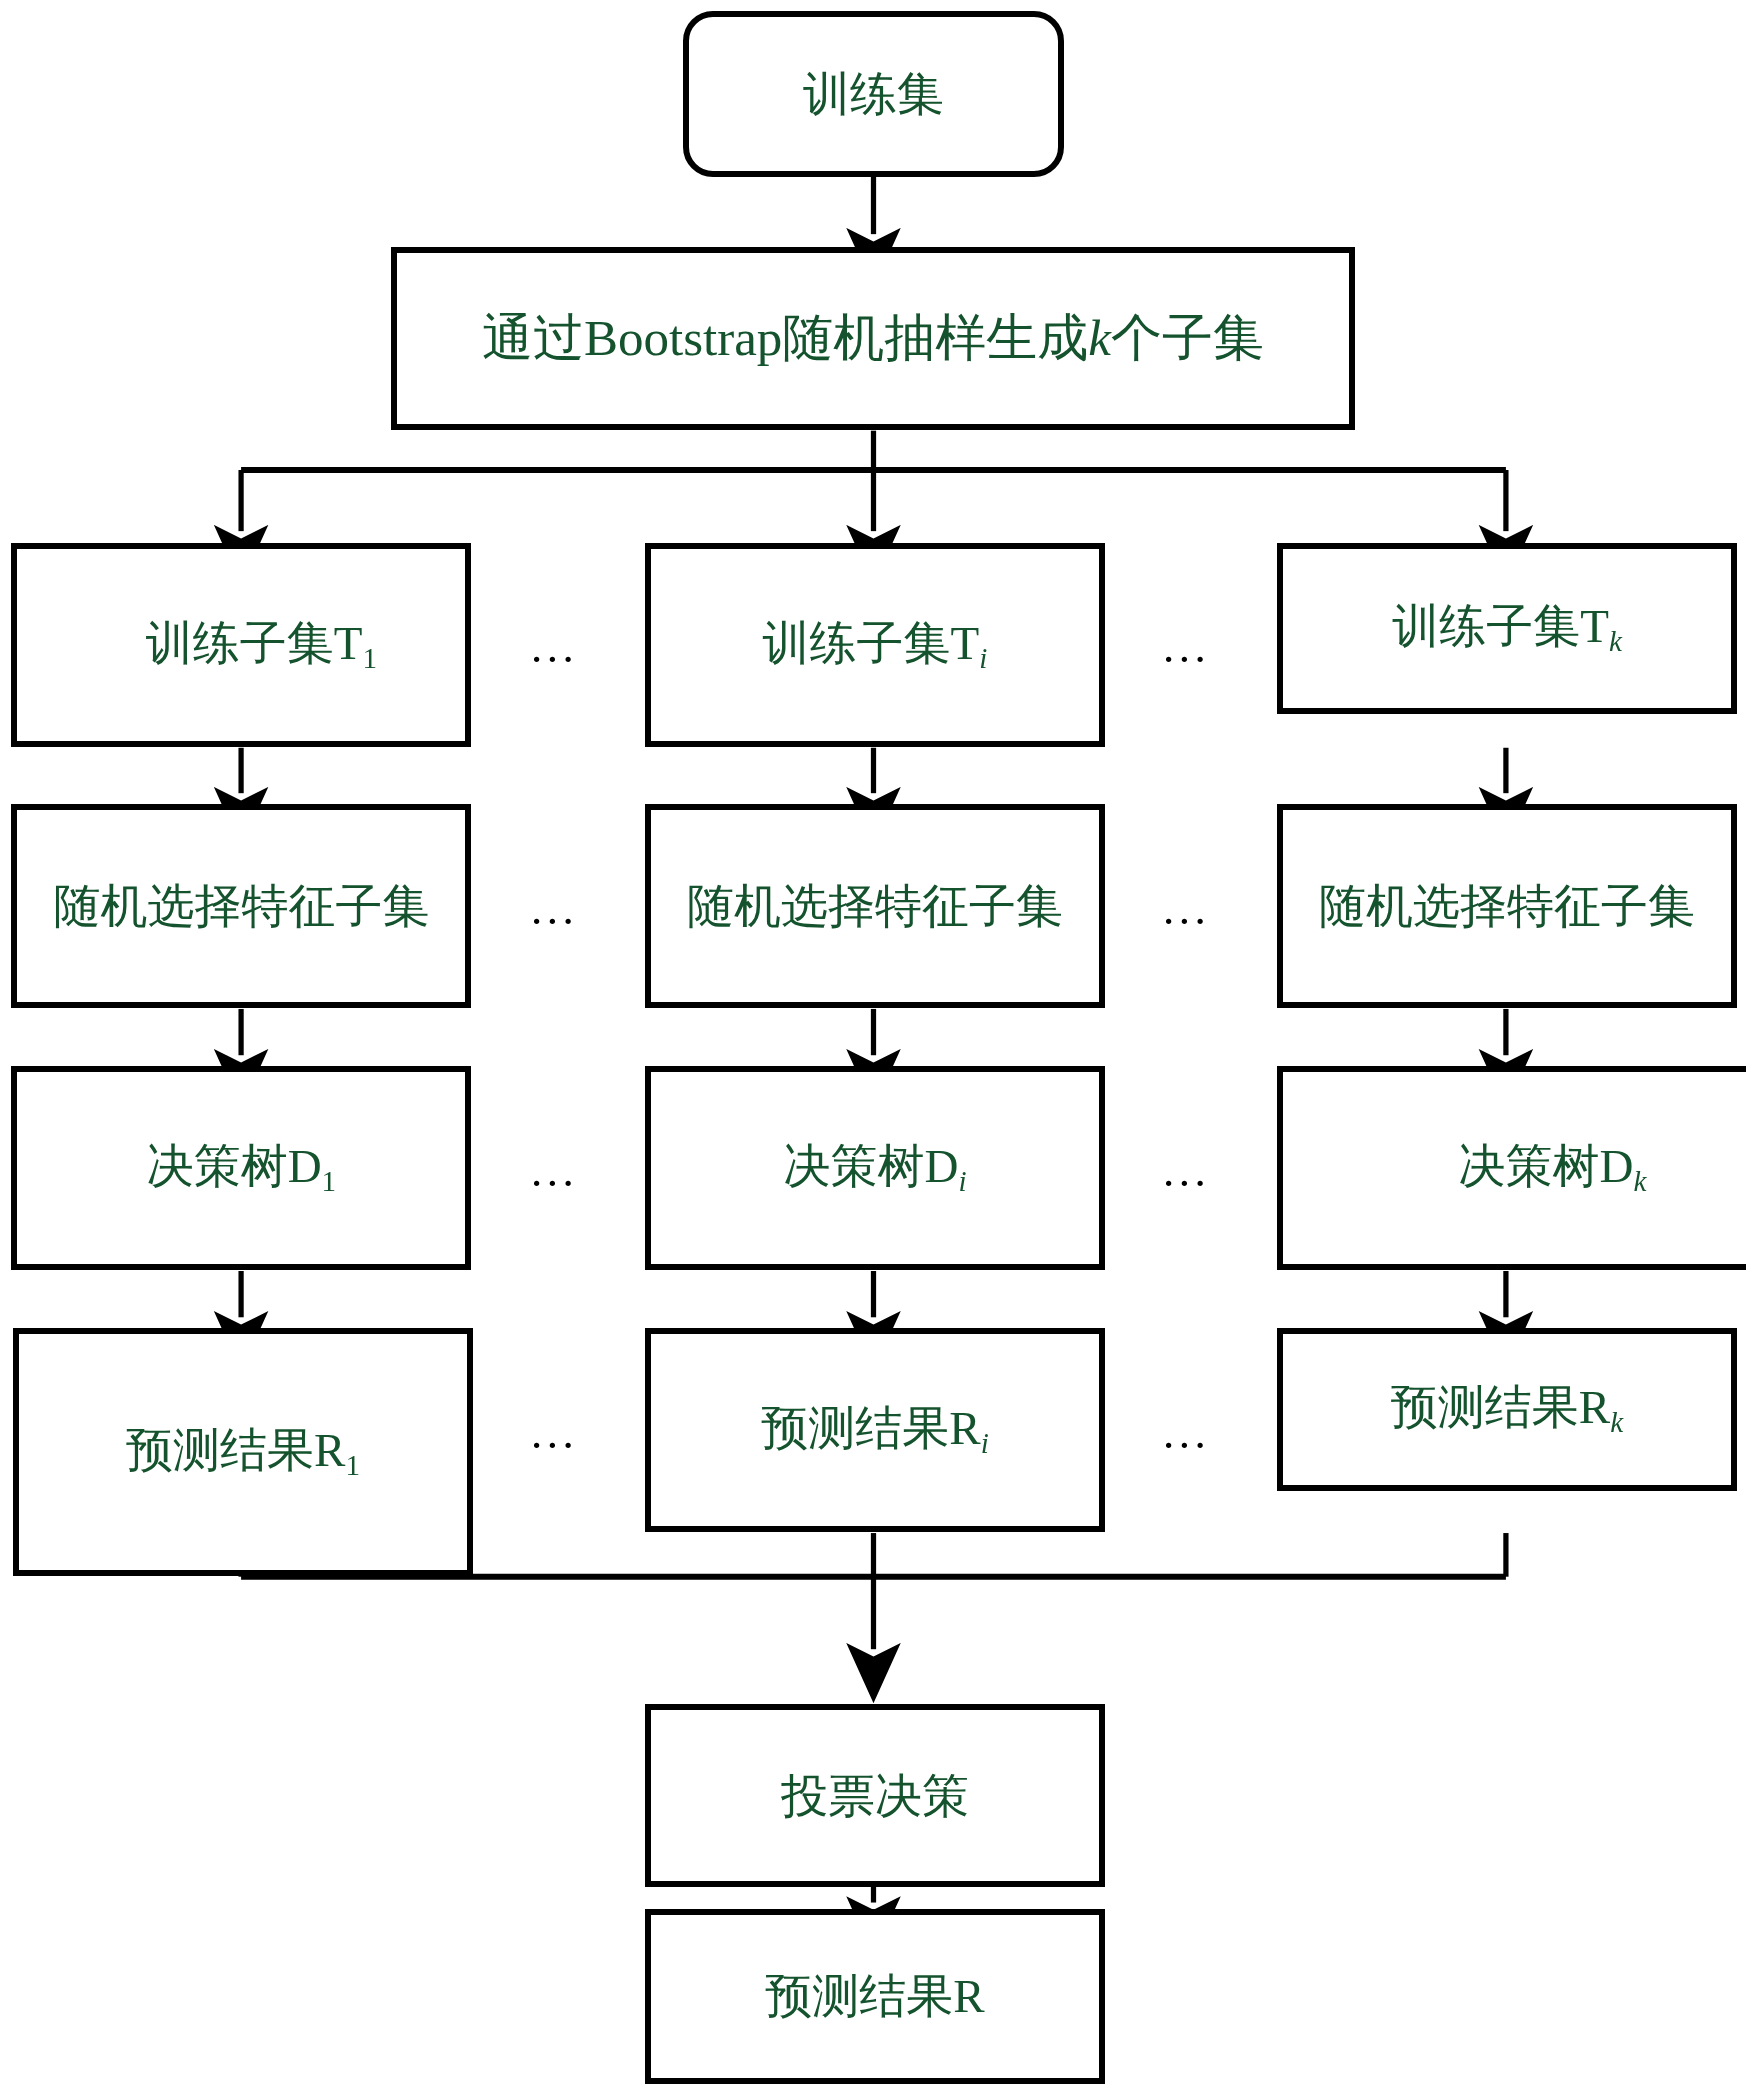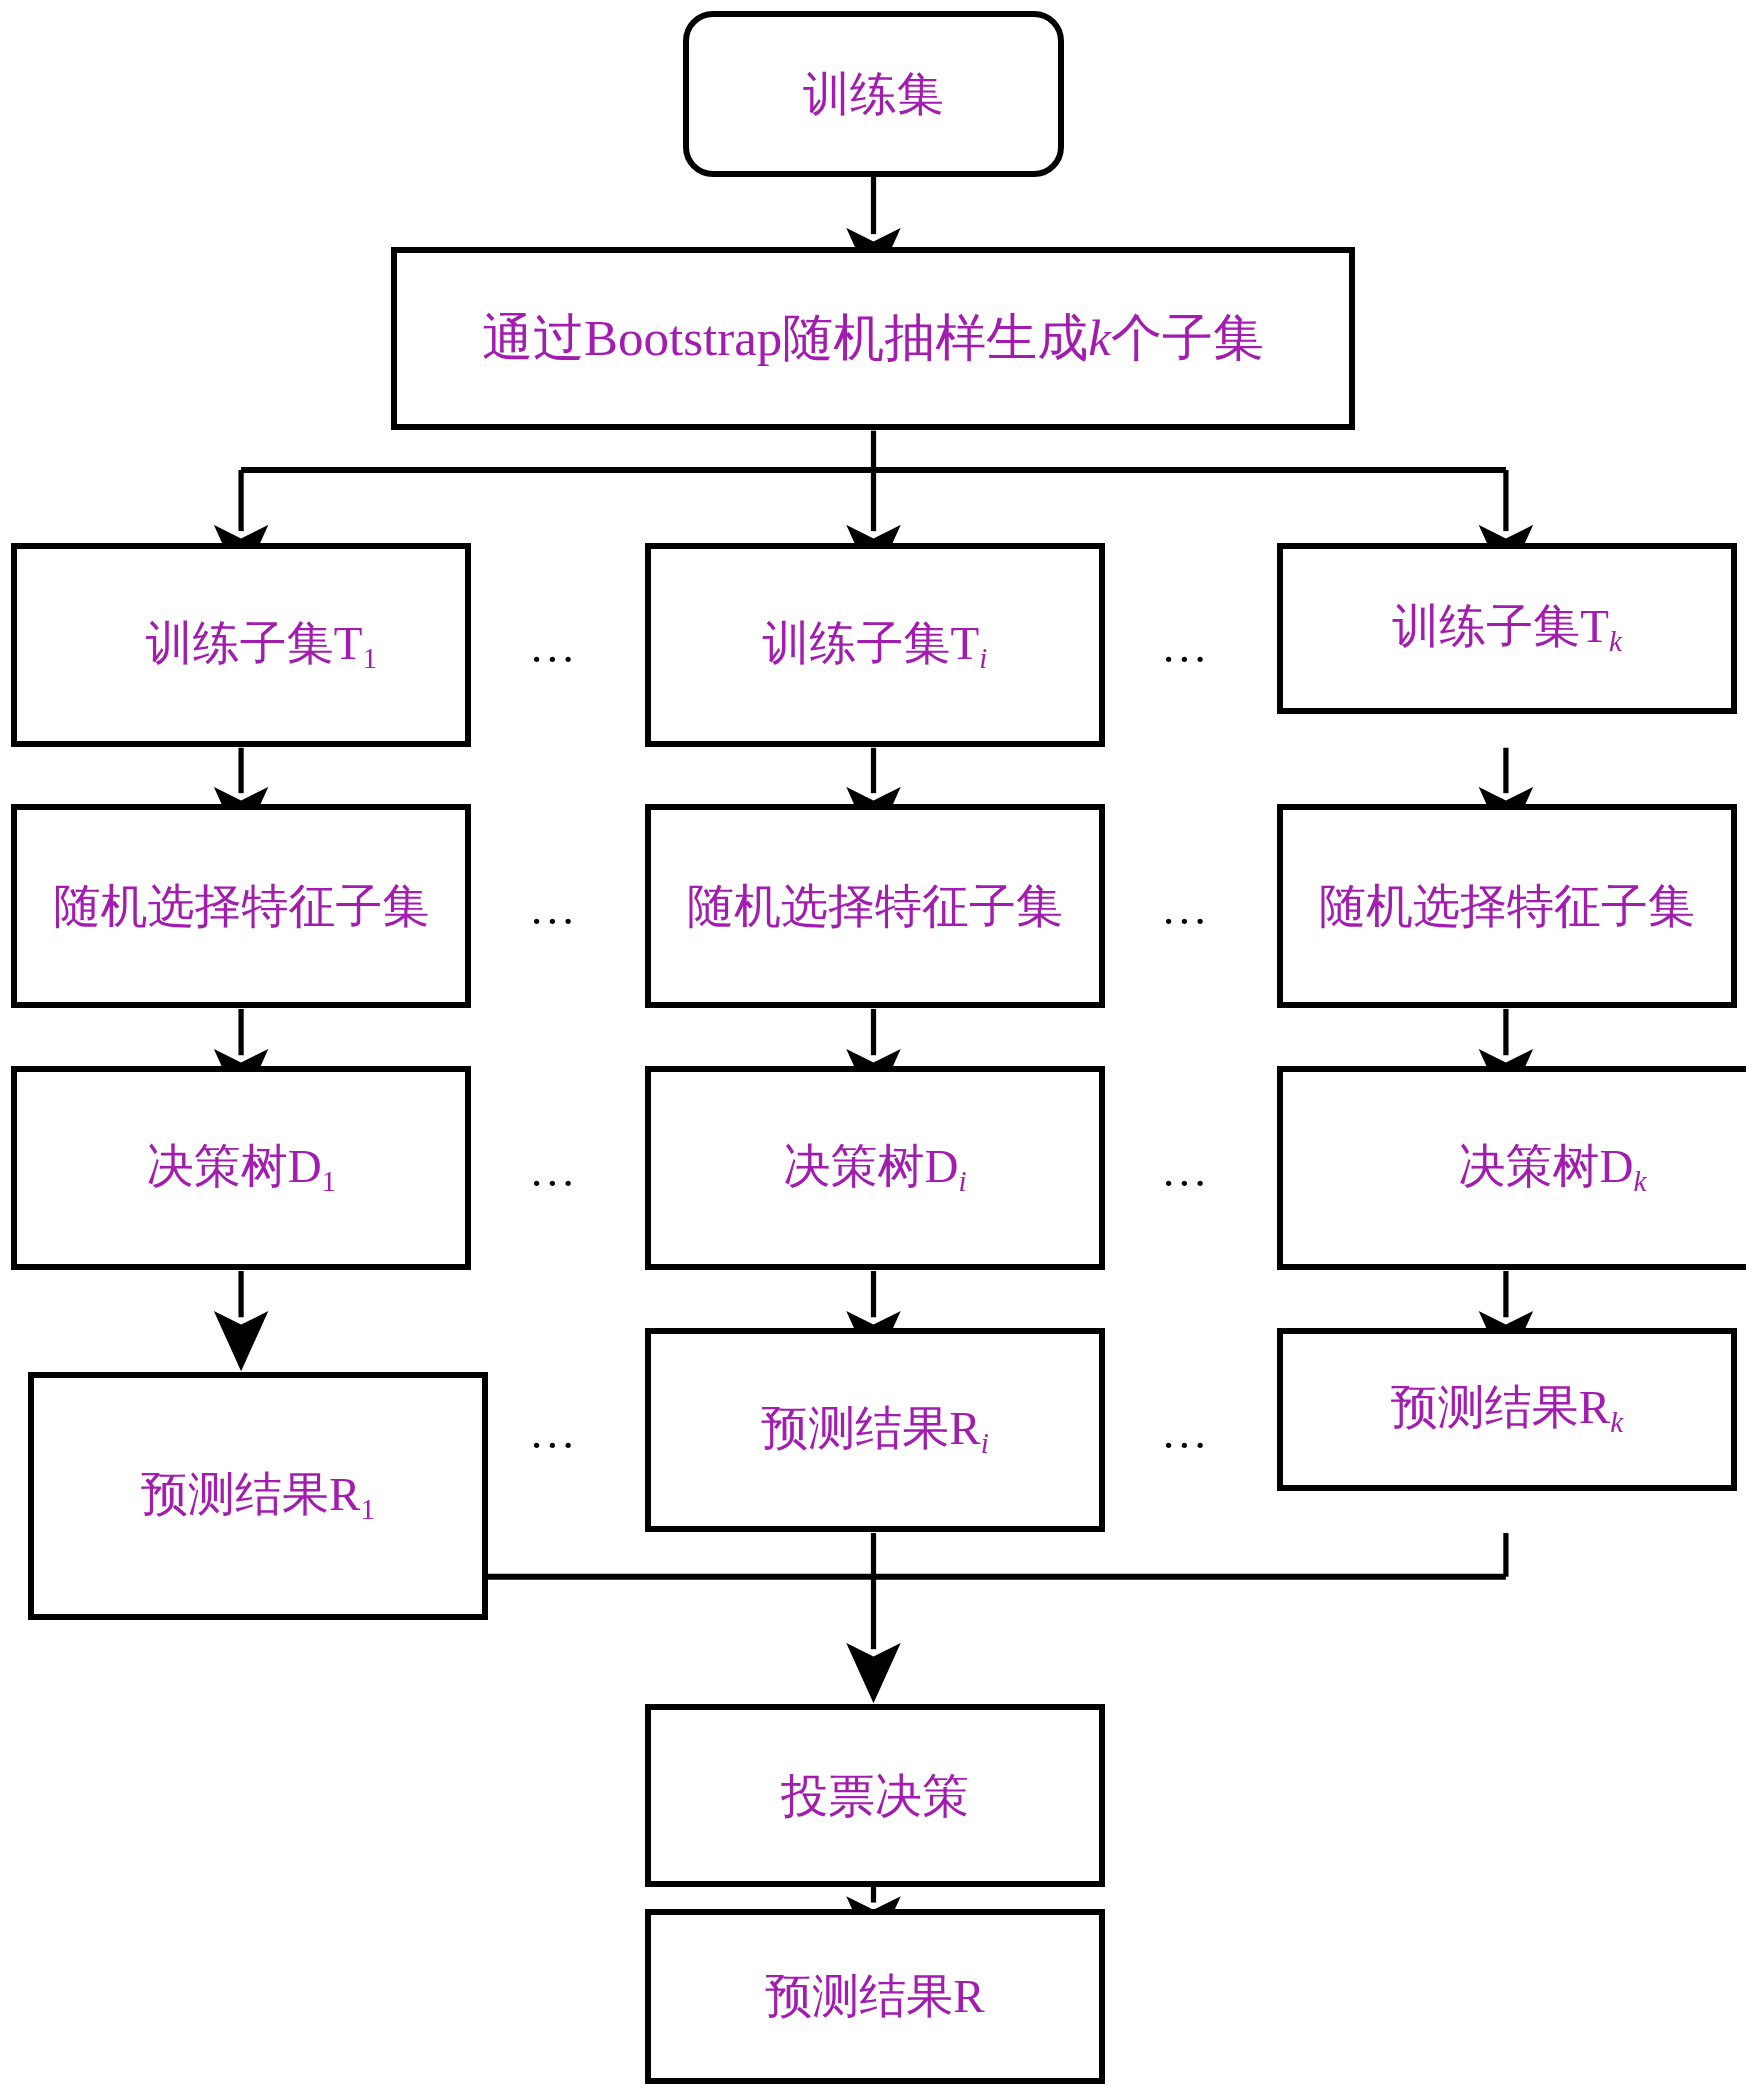--- a/index.html
+++ b/index.html
@@ -27,21 +27,21 @@
   }
   .node {
     position: absolute;
     box-sizing: border-box;
     border: 6.1px solid #000000;
     background: #ffffff;
     display: flex;
     align-items: center;
     justify-content: center;
     text-align: center;
-    color: #a21caf;
+    color: #14532d;
     line-height: 1.1;
   }
   .node.rounded {
     border-radius: 30px;
   }
   .label {
     display: inline-block;
     white-space: nowrap;
   }
   .cjk {
@@ -191,21 +191,21 @@
 
   <div class="node fs-box" style="left:1277px; top:1066px; width:551px; height:204px;">
     <span class="label">
       <span class="cjk">决策树</span><span class="lat">D</span><sub class="sfx it">k</sub>
     </span>
   </div>
 
   <div class="ellipsis fs-dots" style="left:531px; top:1149px;">...</div>
   <div class="ellipsis fs-dots" style="left:1163px; top:1149px;">...</div>
 
-  <div class="node fs-box" style="left:28px; top:1328px; width:460px; height:248px;margin-top:44px;">
+  <div class="node fs-box" style="left:13px; top:1328px; width:460px; height:248px;">
     <span class="label">
       <span class="cjk">预测结果</span><span class="lat">R</span><sub class="sfx">1</sub>
     </span>
   </div>
 
   <div class="node fs-box" style="left:645px; top:1328px; width:460px; height:204px;">
     <span class="label">
       <span class="cjk">预测结果</span><span class="lat">R</span><sub class="sfx it">i</sub>
     </span>
   </div>

